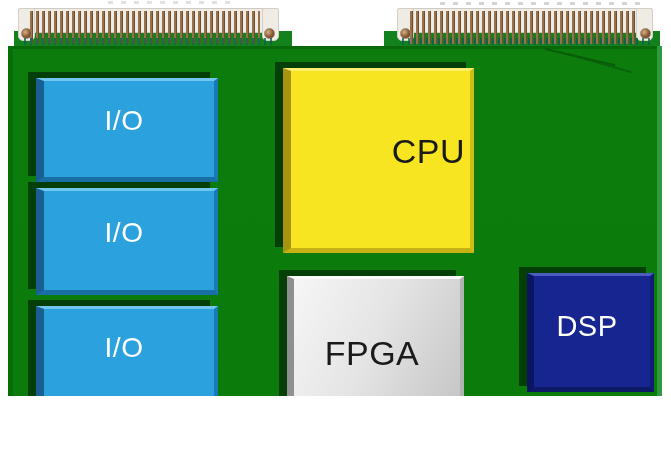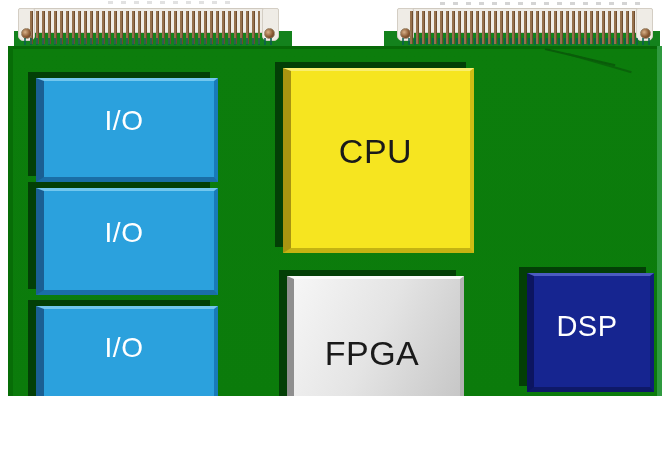--- a/index.html
+++ b/index.html
@@ -59,21 +59,21 @@
   .io{left:36px;width:182px;background:#2ba1dd;
     border-width:3px 4px 5px 8px;
     border-color:#72c7ee #187ab8 #1a6ea6 #1a5f93;}
   .io-1{top:78px;height:104px;}
   .io-2{top:188px;height:107px;}
   .io-3{top:306px;height:102px;}
   .io .lbl{color:#ffffff;font-size:28px;}
 
   .cpu{left:283px;top:68px;width:191px;height:185px;background:#f6e520;
     border-width:3px 4px 5px 8px;
-    border-color:#f9ee6e #cdbd14 #c4b312 #a89410;}
+    border-color:#f9ee6e #cdbd14 #c4b312 #a89410;justify-content:flex-end;}
   .cpu .lbl{color:#1a1a1a;font-size:34px;}
 
   .fpga{left:287px;top:276px;width:177px;height:172px;
     background:linear-gradient(115deg,#f6f6f6 0%,#e4e4e4 45%,#c1c1c1 100%);
     border-width:3px 4px 5px 7px;
     border-color:#fafafa #b3b3b3 #a2a2a2 #8f8f8f;}
   .fpga .lbl{color:#1a1a1a;font-size:34px;}
 
   .flash{left:506px;top:82px;width:149px;height:85px;background:#f5a02f;
     border-width:3px 4px 5px 7px;

